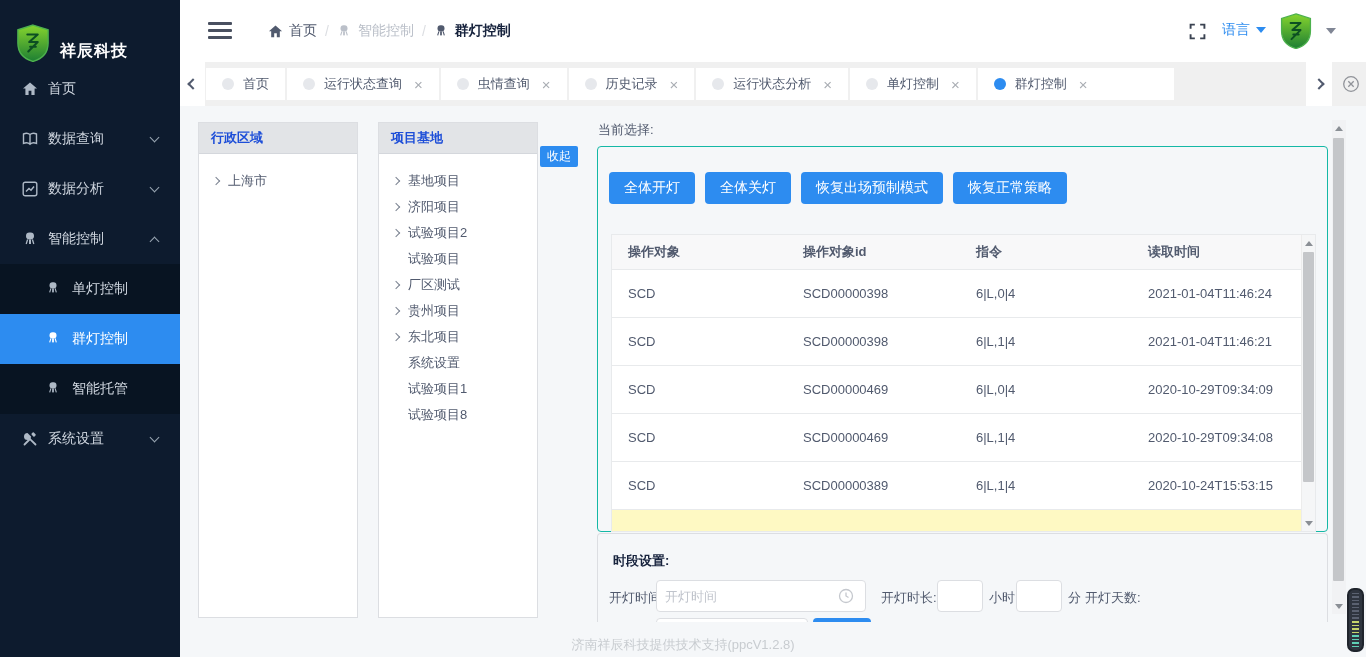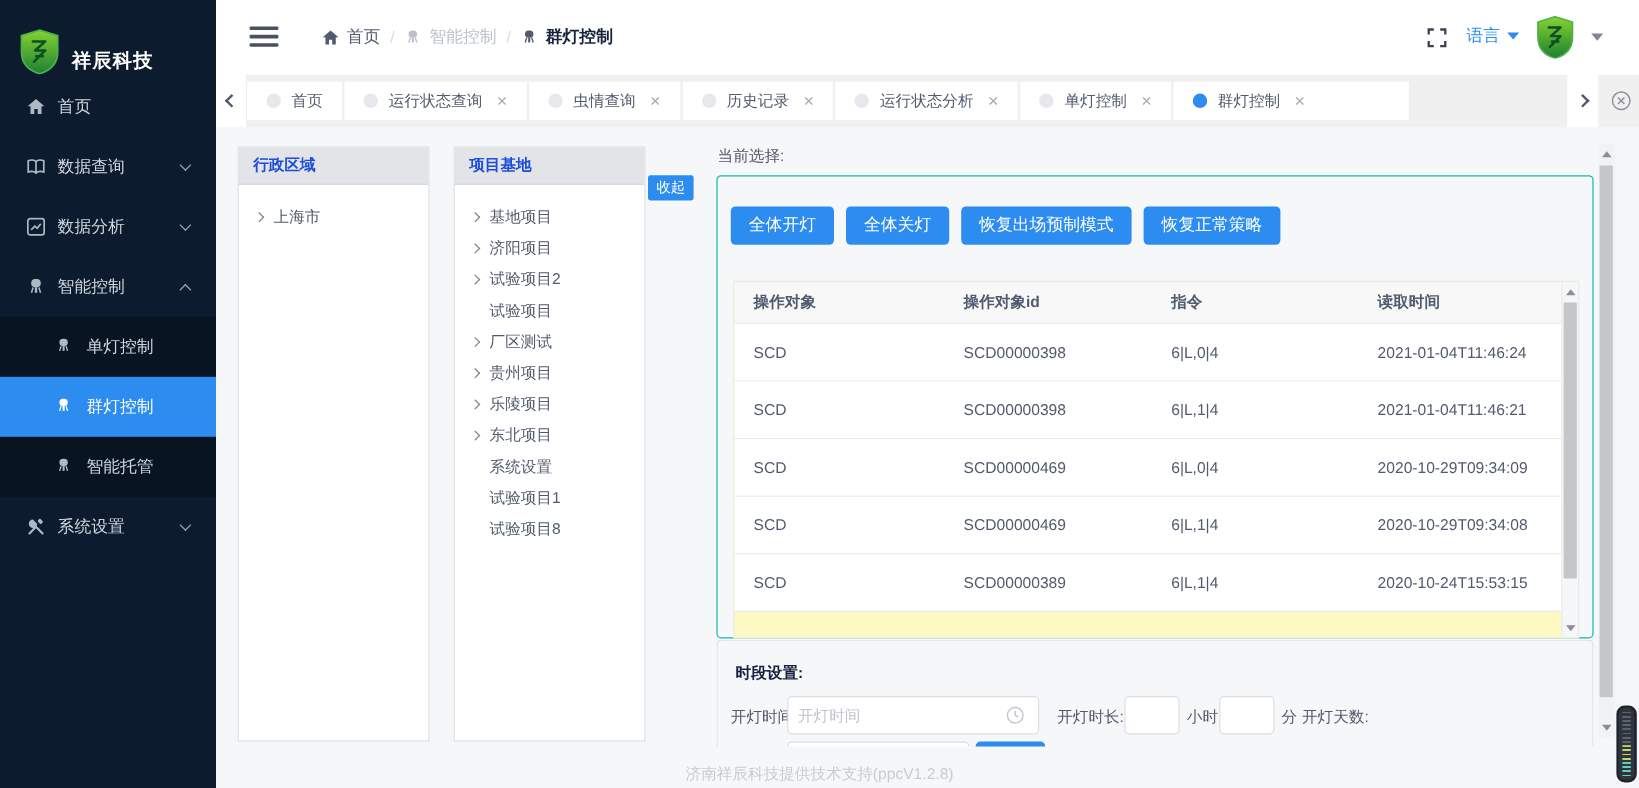--- a/index.html
+++ b/index.html
@@ -364,24 +364,20 @@
             <span class="tree-noarrow"></span>
             <span>试验项目</span>
           </div>
         <div class="tree-item">
             <span class="tree-arrow"></span>
             <span>厂区测试</span>
           </div>
         <div class="tree-item">
             <span class="tree-arrow"></span>
             <span>贵州项目</span>
-          </div>
-        <div class="tree-item">
-            <span class="tree-arrow"></span>
-            <span>乐陵项目</span>
           </div>
         <div class="tree-item">
             <span class="tree-arrow"></span>
             <span>东北项目</span>
           </div>
         <div class="tree-item">
             <span class="tree-noarrow"></span>
             <span>系统设置</span>
           </div>
         <div class="tree-item">

